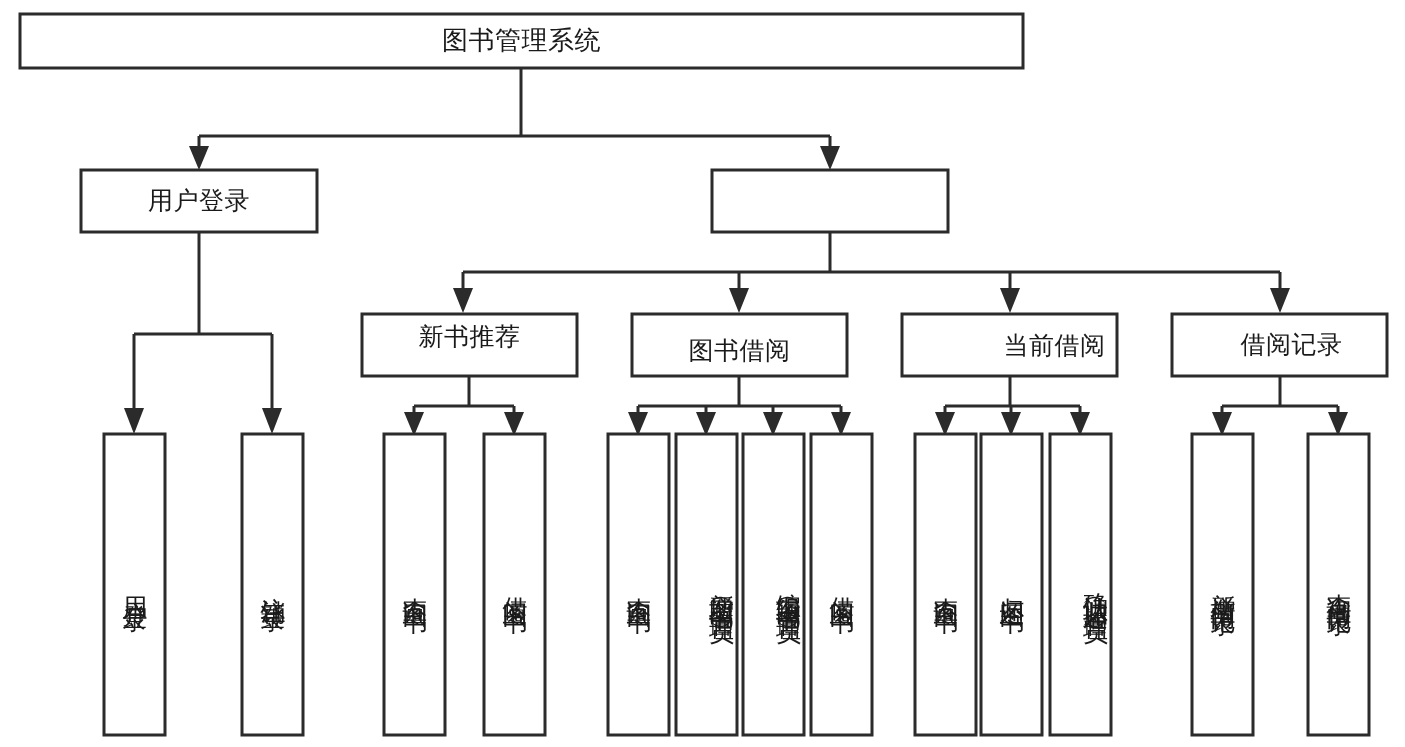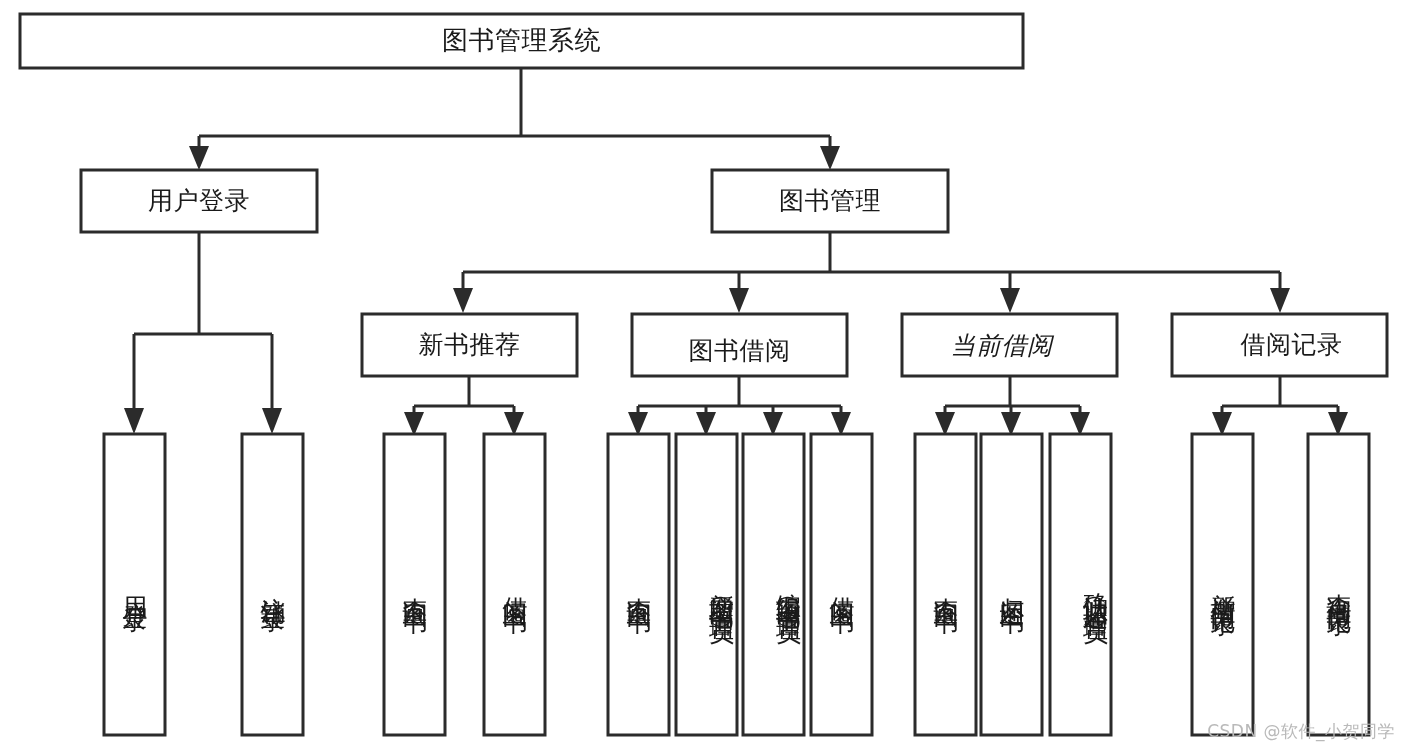--- a/index.html
+++ b/index.html
@@ -193,40 +193,38 @@
     <rect class="node-rect" x="981" y="434" width="61" height="301"></rect>
     <rect class="node-rect" x="1050" y="434" width="61" height="301"></rect>
 
     <rect class="node-rect" x="1192" y="434" width="61" height="301"></rect>
     <rect class="node-rect" x="1308" y="434" width="61" height="301"></rect>
   </svg>
 
   <div class="node-label horiz title" style="left:20px; top:14px; width:1003px; height:54px;">图书管理系统</div>
 
   <div class="node-label horiz" style="left:81px; top:170px; width:236px; height:62px;">用户登录</div>
-  <div class="node-label horiz" style="left:712px; top:170px; width:236px; height:62px;">图书管理</div>
-
-  <div class="node-label horiz" style="left:362px; top:314px; width:215px; height:62px;">新书推荐</div>
+
+  <div class="node-label horiz" style="left:362px; top:306px; width:215px; height:62px;">新书推荐</div>
   <div class="node-label horiz" style="left:632px; top:314px; width:215px; height:74px;">图书借阅</div>
-  <div class="node-label horiz" style="left:894px; top:314px; width:215px; height:64px;font-style:italic;">当前借阅</div>
+  <div class="node-label horiz" style="left:947px; top:314px; width:215px; height:64px;">当前借阅</div>
   <div class="node-label horiz" style="left:1172px; top:314px; width:215px; height:62px;margin-left:12px;">借阅记录</div>
 
   <div class="node-label vert centered" style="left:104px; top:434px; width:61px; height:301px;">用户登录</div>
   <div class="node-label vert centered" style="left:242px; top:434px; width:61px; height:301px;">注销登录</div>
 
   <div class="node-label vert centered" style="left:384px; top:434px; width:61px; height:301px;">查询图书</div>
   <div class="node-label vert centered" style="left:484px; top:434px; width:61px; height:301px;">借阅图书</div>
 
   <div class="node-label vert centered" style="left:608px; top:434px; width:61px; height:301px;">查询图书</div>
   <div class="node-label vert" style="left:676px; top:434px; width:61px; height:301px;">新增图书（管理员）</div>
   <div class="node-label vert" style="left:743px; top:434px; width:61px; height:301px;">编辑图书（管理员）</div>
   <div class="node-label vert centered" style="left:811px; top:434px; width:61px; height:301px;">借阅图书</div>
 
   <div class="node-label vert centered" style="left:915px; top:434px; width:61px; height:301px;">查询图书</div>
   <div class="node-label vert centered" style="left:981px; top:434px; width:61px; height:301px;">归还图书</div>
   <div class="node-label vert" style="left:1050px; top:434px; width:61px; height:301px;">确认归还（管理员）</div>
 
   <div class="node-label vert centered" style="left:1192px; top:434px; width:61px; height:301px;">新增借阅记录</div>
   <div class="node-label vert centered" style="left:1308px; top:434px; width:61px; height:301px;">查询借阅记录</div>
 
-  <div class="watermark">CSDN @软件_小贺同学</div>
 
 </div>
 
 </body></html>

